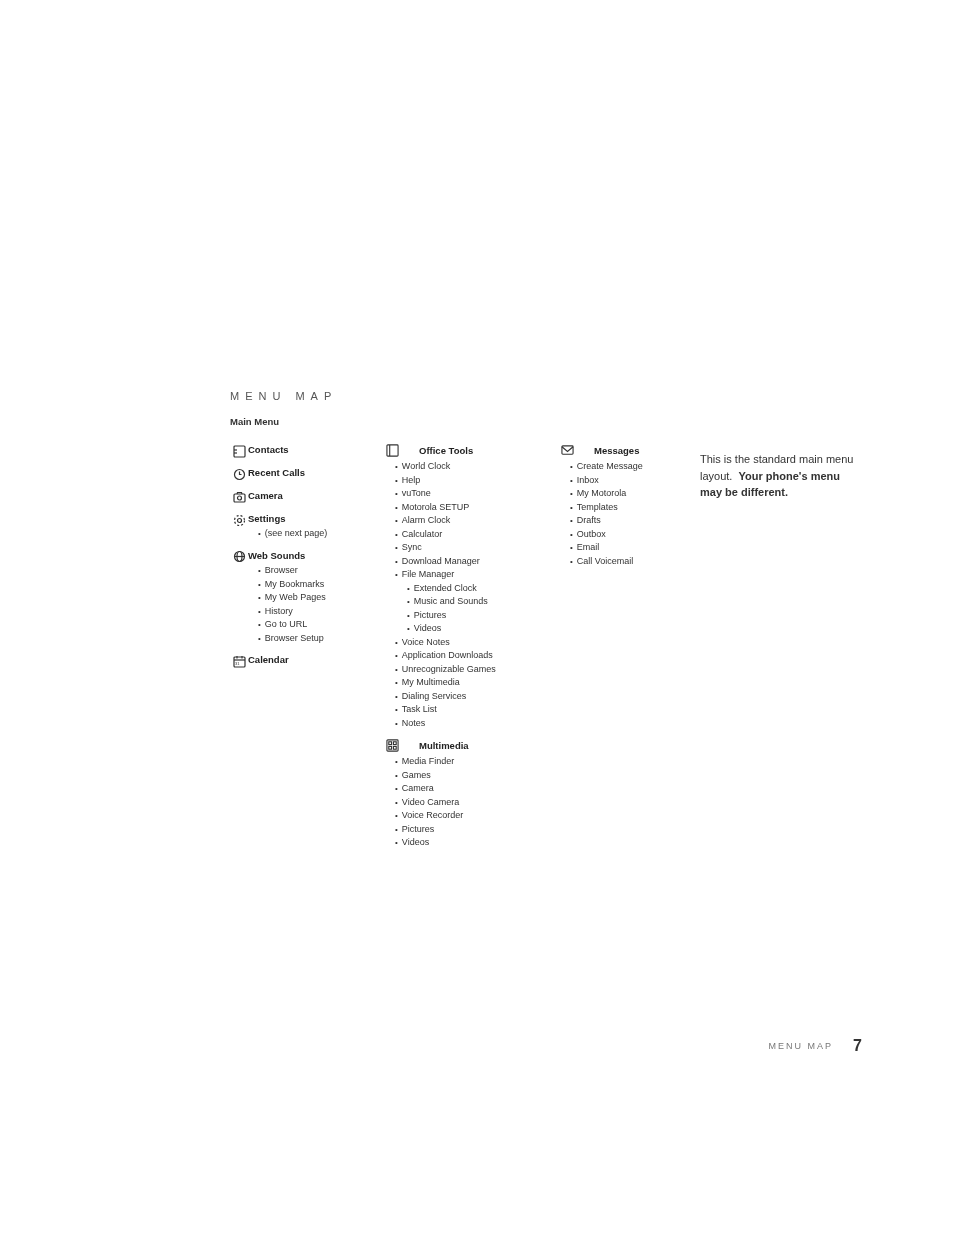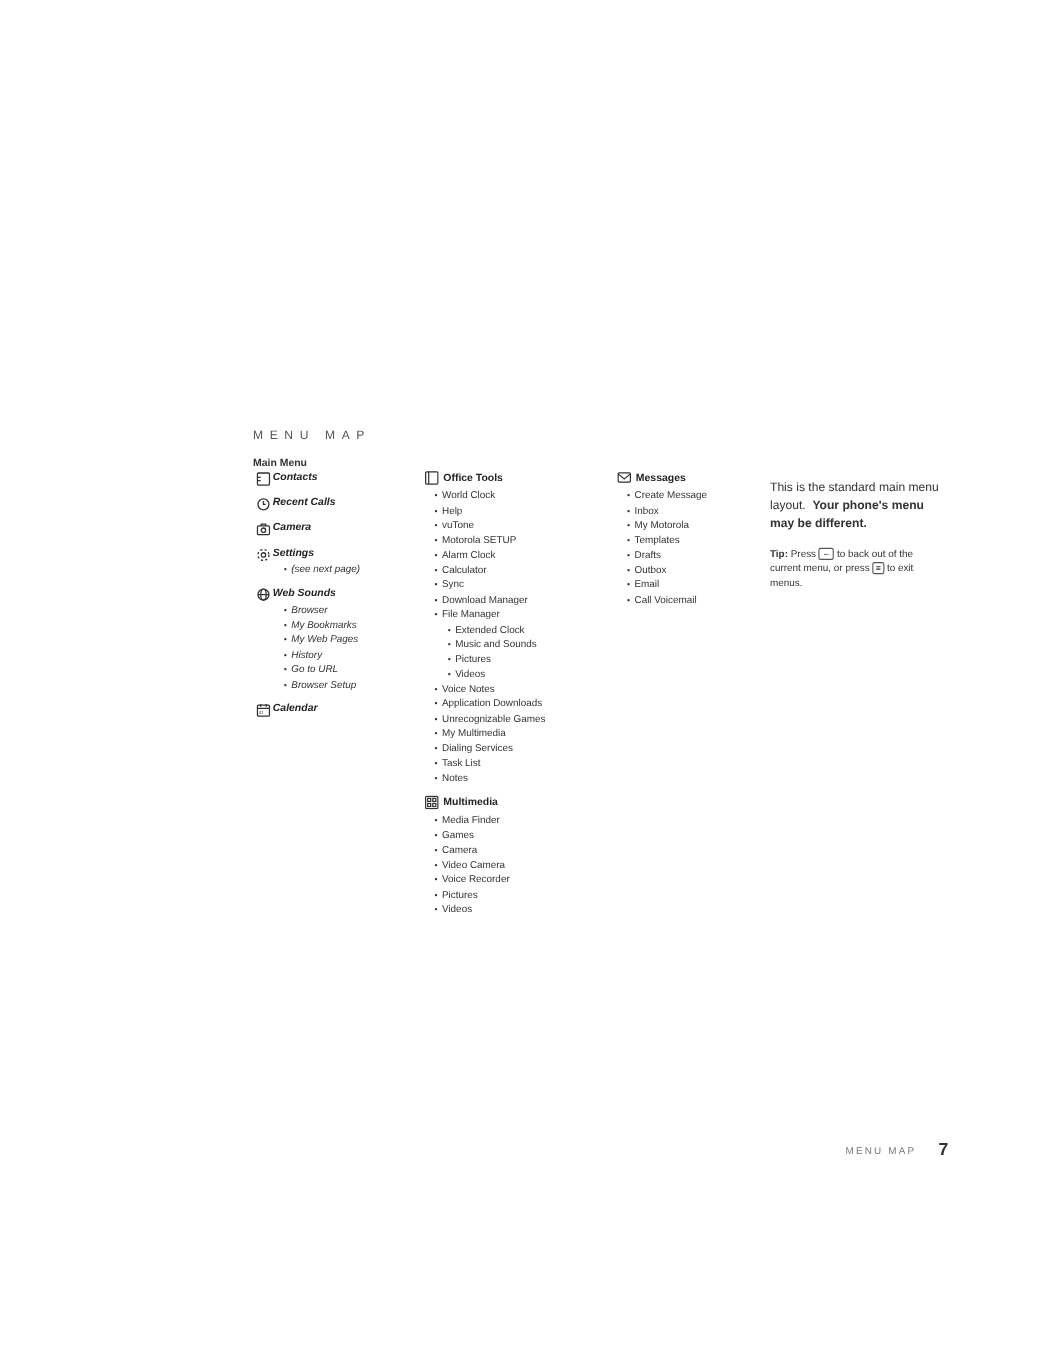--- a/index.html
+++ b/index.html
@@ -25,21 +25,21 @@
       letter-spacing: 6px;
       color: #555;
       margin-bottom: 14px;
       font-weight: normal;
     }
 
     .main-menu-label {
       font-size: 9.5px;
       font-weight: bold;
       color: #333;
-      margin-bottom: 0;
+      margin-bottom: 16px;
     }
 
     .columns-wrapper {
       display: flex;
       gap: 0px;
       align-items: flex-start;
     }
 
     .col1 {
       width: 155px;
@@ -58,21 +58,20 @@
 
     .col4 {
       width: 200px;
       flex-shrink: 0;
     }
 
     .menu-item {
       display: flex;
       align-items: flex-start;
       margin-bottom: 5px;
-      font-style: italic;
     }
 
     .menu-item-icon {
       width: 18px;
       height: 14px;
       flex-shrink: 0;
       margin-top: 1px;
       display: flex;
       align-items: center;
       justify-content: center;
@@ -114,21 +113,21 @@
       margin-left: 12px;
     }
 
     .section-heading {
       font-size: 9.5px;
       font-weight: bold;
       color: #222;
       margin-bottom: 3px;
       display: flex;
       align-items: center;
-      gap: 4px;
+      gap: 20px;
     }
 
     .section-icon {
       width: 14px;
       height: 14px;
       display: inline-flex;
       align-items: center;
       justify-content: center;
       flex-shrink: 0;
     }
@@ -505,28 +504,20 @@
             </div>
         </div>
       </div>
     </div>
 
     <div class="col4">
       <div class="info-box">
         <span>This is the standard main menu layout.</span>
         &nbsp;<strong>Your phone's menu may be different.</strong>
       </div>
-      <div class="tip-box" style="margin-top: 12px;">
-        <span class="tip-label">Tip:</span>
-        <span>Press</span>
-        <span class="key-icon">←</span>
-        <span>to back out of the current menu, or press</span>
-        <span class="key-icon">≡</span>
-        <span>to exit menus.</span>
-      </div>
     </div>
 
   </div>
 </div>
 
 <div class="page-footer">
   <span>MENU MAP</span>
   <span class="page-number">7</span>
 </div>
 

